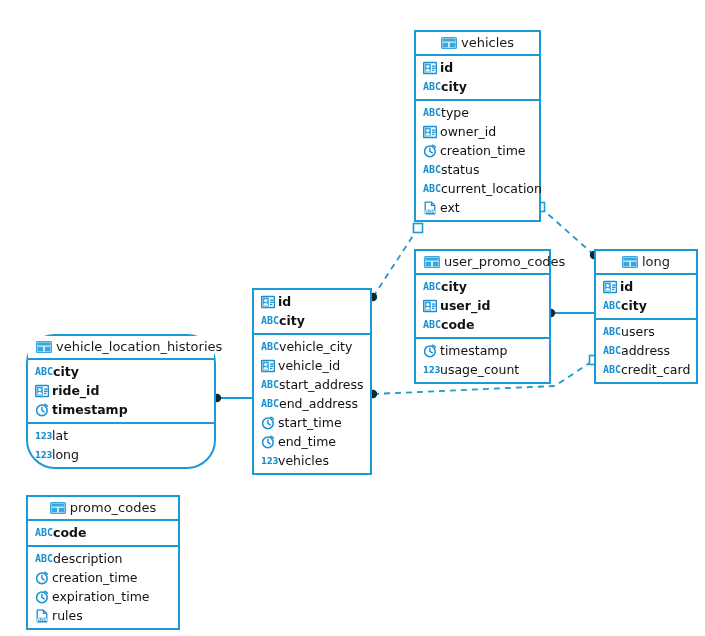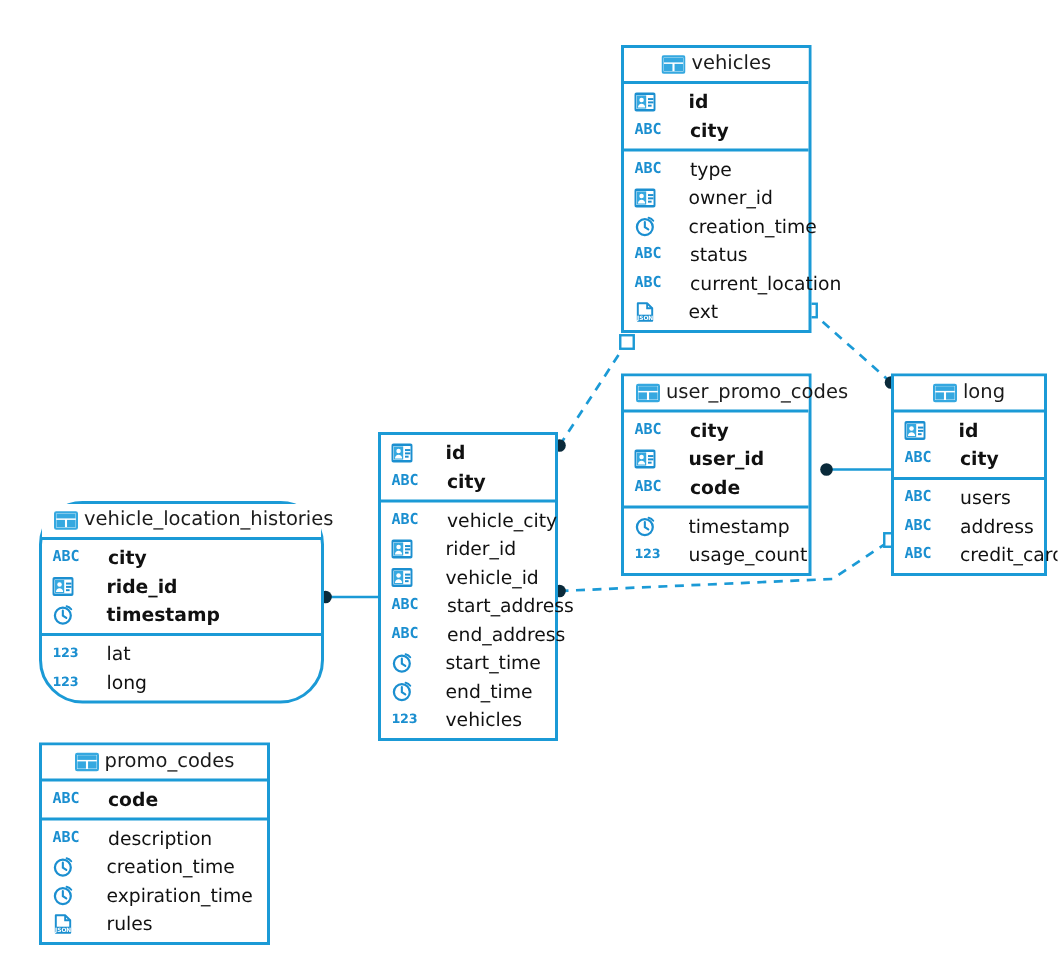--- a/index.html
+++ b/index.html
@@ -23,21 +23,21 @@
     padding:3px 8px 4px 8px;
     font-size:13px;color:#1a1a1a;
     border-bottom:2px solid #1b9ad6;
     background:#ffffff;
     white-space:nowrap;
   }
   .tbl-title.center{justify-content:center;}
   .sec{padding:2px 0 3px 0;}
   .sec.keys{border-bottom:2px solid #1b9ad6;}
   .row{
-    display:flex;align-items:center;gap:22px;
+    display:flex;align-items:center;gap:3px;
     padding:1px 8px 1px 7px;
     font-size:12.5px;color:#111111;white-space:nowrap;
     line-height:17px;
   }
   .row.pk{font-weight:bold;}
 
   
   .ic{width:14px;height:14px;flex:0 0 14px;display:block;}
   .ic svg{display:block;}
   .num123{
@@ -155,21 +155,21 @@
               <path d="M2.2 1.2h6.2l3.4 3.3v8.3H2.2z" fill="#ffffff" stroke="#1b8fd0" stroke-width="1.3" stroke-linejoin="round"></path>
               <path d="M8.4 1.2v3.3h3.4" fill="none" stroke="#1b8fd0" stroke-width="1.2"></path>
               <rect x="2.6" y="8.8" width="9" height="4.1" fill="#1b8fd0"></rect>
               <text x="7.1" y="12.2" font-size="3.9" font-weight="bold" fill="#ffffff" text-anchor="middle" font-family="DejaVu Sans, sans-serif">JSON</text>
             </svg>
           </span>
           <span>ext</span>
         </div>
       </div>
     </div>
-    <div class="table-node" style="left: 414px; top: 249px; width: 127px;">
+    <div class="table-node" style="left: 414px; top: 249px; width: 137px;">
       <div class="tbl-title">
         <span class="ic">
           <svg viewBox="0 0 16 14" width="16" height="14">
             <rect x="0.7" y="1.6" width="14.6" height="10.8" rx="0.8" fill="#ffffff" stroke="#35a8e0" stroke-width="1.4"></rect>
             <rect x="1.6" y="2.5" width="12.8" height="3.1" fill="#35a8e0"></rect>
             <rect x="1.6" y="6.6" width="5.7" height="4.8" fill="#35a8e0"></rect>
             <rect x="8.7" y="6.6" width="5.7" height="4.8" fill="#35a8e0"></rect>
           </svg>
         </span>
         <span>user_promo_codes</span>
@@ -293,34 +293,20 @@
             <svg viewBox="0 0 14 14" width="14" height="14">
               <rect x="0.5" y="1.5" width="13" height="11" rx="1" fill="#ffffff" stroke="#1b8fd0" stroke-width="1.6"></rect>
               <rect x="1.6" y="2.6" width="6.2" height="8.8" fill="#35a8e0"></rect>
               <circle cx="4.7" cy="5.6" r="1.5" fill="#ffffff"></circle>
               <path d="M2.3 10.6c0-1.6 1.1-2.5 2.4-2.5s2.4 0.9 2.4 2.5z" fill="#ffffff"></path>
               <rect x="9" y="4.4" width="3.6" height="1.3" fill="#1b8fd0"></rect>
               <rect x="9" y="6.6" width="3.6" height="1.3" fill="#1b8fd0"></rect>
               <rect x="9" y="8.8" width="2.4" height="1.3" fill="#1b8fd0"></rect>
             </svg>
           </span>
-          <span>rider_id</span>
-        </div>
-        <div class="row">
-          <span class="ic">
-            <svg viewBox="0 0 14 14" width="14" height="14">
-              <rect x="0.5" y="1.5" width="13" height="11" rx="1" fill="#ffffff" stroke="#1b8fd0" stroke-width="1.6"></rect>
-              <rect x="1.6" y="2.6" width="6.2" height="8.8" fill="#35a8e0"></rect>
-              <circle cx="4.7" cy="5.6" r="1.5" fill="#ffffff"></circle>
-              <path d="M2.3 10.6c0-1.6 1.1-2.5 2.4-2.5s2.4 0.9 2.4 2.5z" fill="#ffffff"></path>
-              <rect x="9" y="4.4" width="3.6" height="1.3" fill="#1b8fd0"></rect>
-              <rect x="9" y="6.6" width="3.6" height="1.3" fill="#1b8fd0"></rect>
-              <rect x="9" y="8.8" width="2.4" height="1.3" fill="#1b8fd0"></rect>
-            </svg>
-          </span>
           <span>vehicle_id</span>
         </div>
         <div class="row">
           <span class="abc">ABC</span>
           <span>start_address</span>
         </div>
         <div class="row">
           <span class="abc">ABC</span>
           <span>end_address</span>
         </div>

